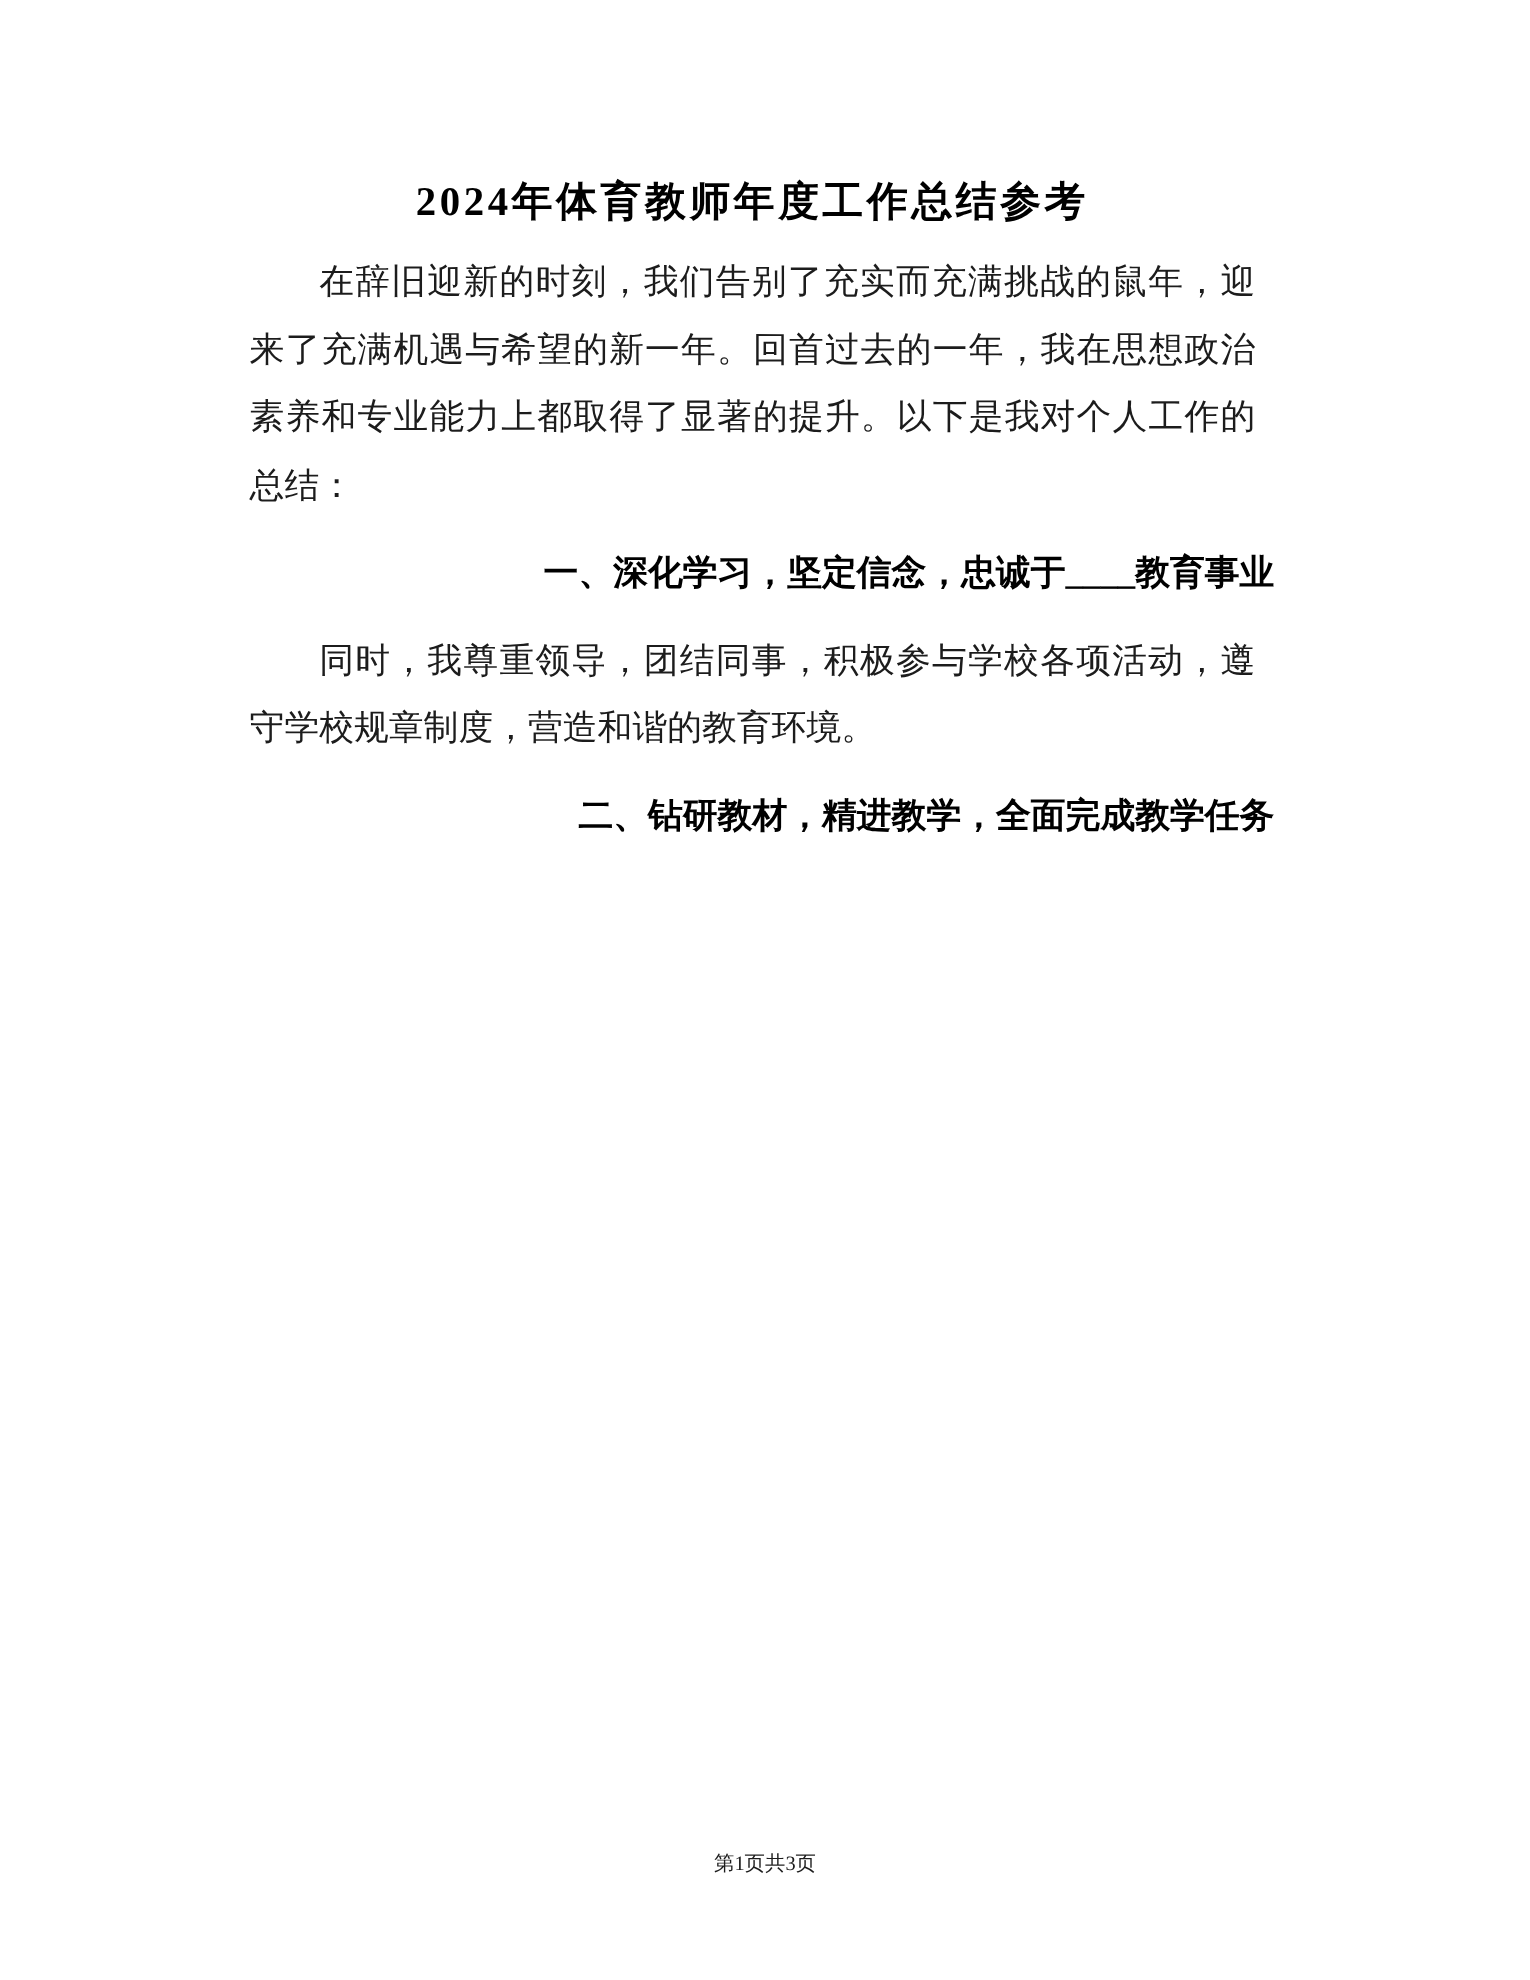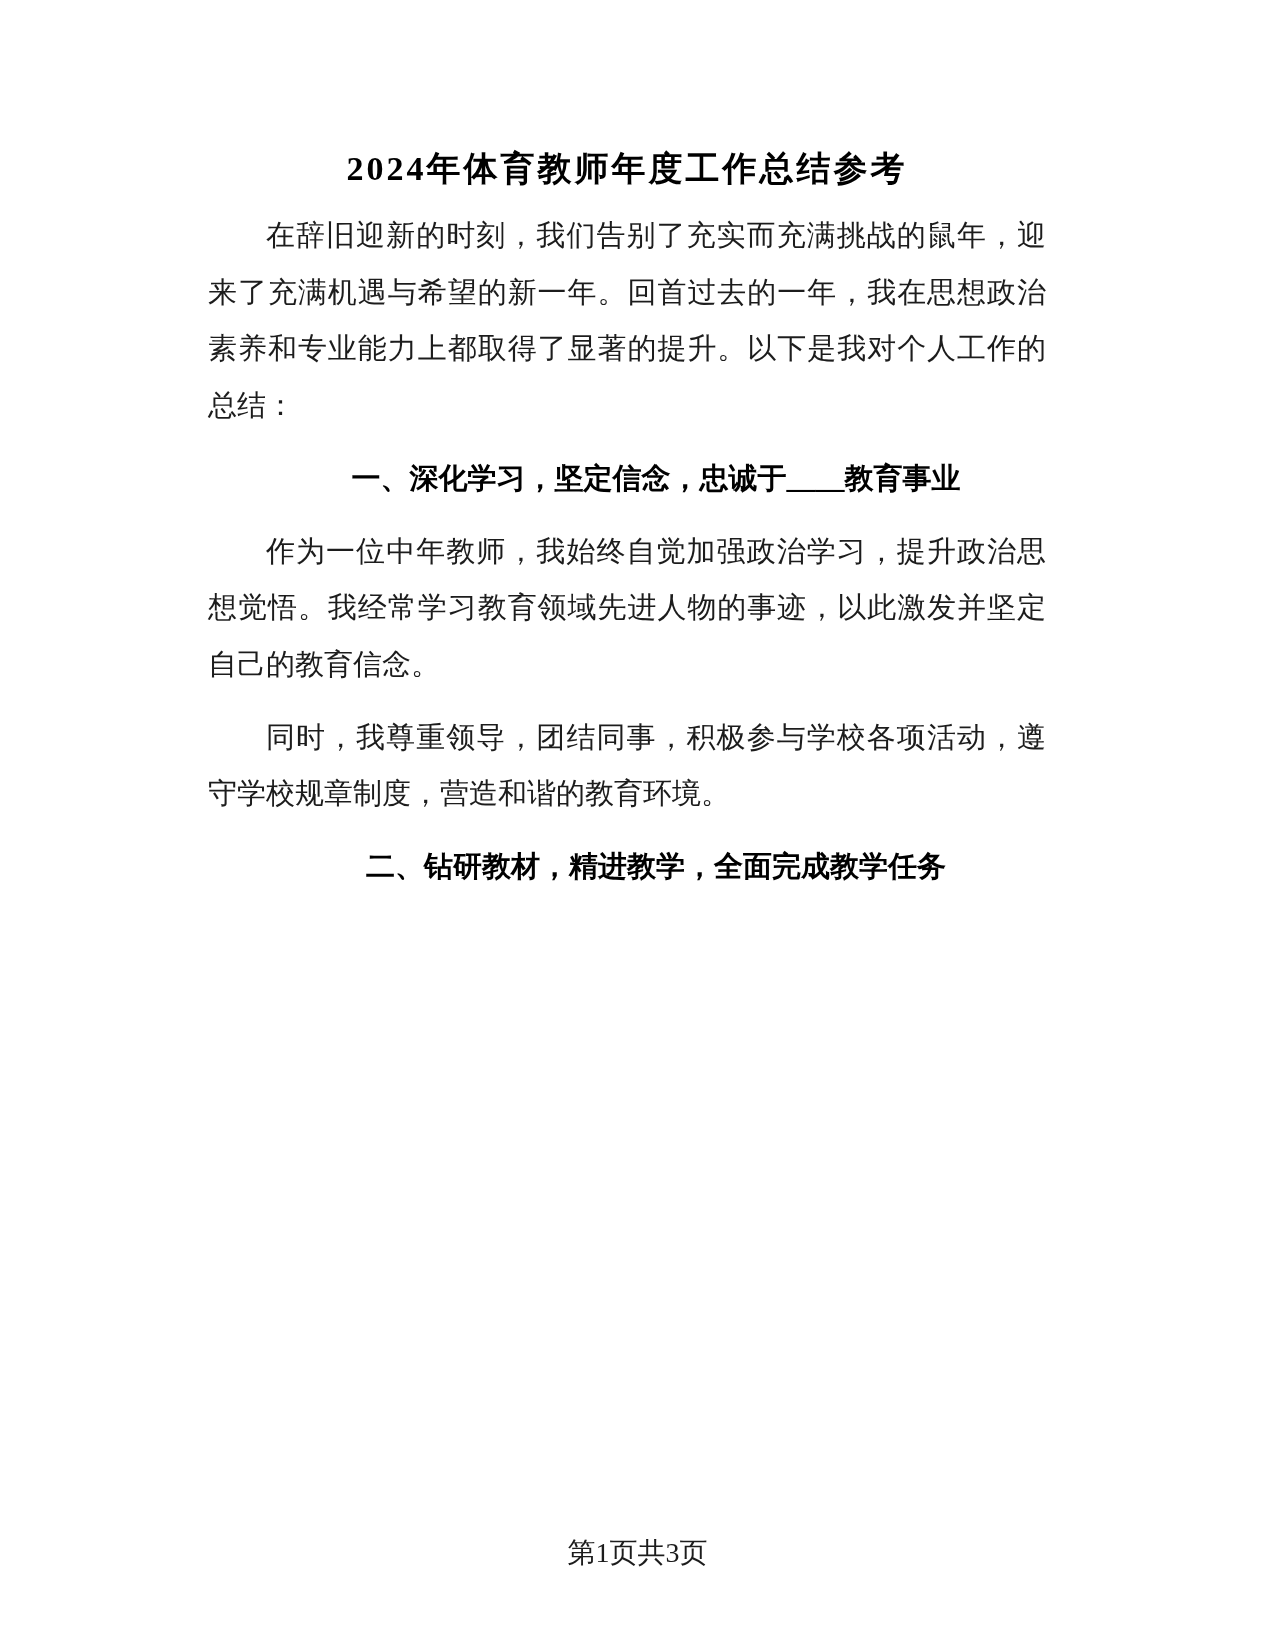--- a/index.html
+++ b/index.html
@@ -42,48 +42,47 @@
     line-height: 56.7px;
     text-align: justify;
     text-indent: 2em;
     word-break: break-all;
     color: #1c1c1c;
   }
   .heading {
     margin: 0;
     font-size: 29px;
     line-height: 56.7px;
-    text-align: center;
+    text-align: right;
     text-indent: 2em;
     font-weight: bold;
     color: #000000;
   }
   .footer {
     position: absolute;
     top: 1533px;
     left: 0;
     width: 100%;
     text-align: center;
-    font-size: 28px;
+    font-size: 17px;
     line-height: 40px;
     color: #1c1c1c;
   }
 </style>
 </head>
 <body>
 
 <div class="page">
   <div class="content">
     <h1 class="doc-title">2024年体育教师年度工作总结参考</h1>
 
     <p class="para">在辞旧迎新的时刻，我们告别了充实而充满挑战的鼠年，迎来了充满机遇与希望的新一年。回首过去的一年，我在思想政治素养和专业能力上都取得了显著的提升。以下是我对个人工作的总结：</p>
 
     <h2 class="heading">一、深化学习，坚定信念，忠诚于____教育事业</h2>
 
-    <p class="para">作为一位中年教师，我始终自觉加强政治学习，提升政治思想觉悟。我经常学习教育领域先进人物的事迹，以此激发并坚定自己的教育信念。</p>
 
 
     <p class="para">同时，我尊重领导，团结同事，积极参与学校各项活动，遵守学校规章制度，营造和谐的教育环境。</p>
 
     <h2 class="heading">二、钻研教材，精进教学，全面完成教学任务</h2>
 
 
   </div>
 
   <div class="footer">第1页共3页</div>

